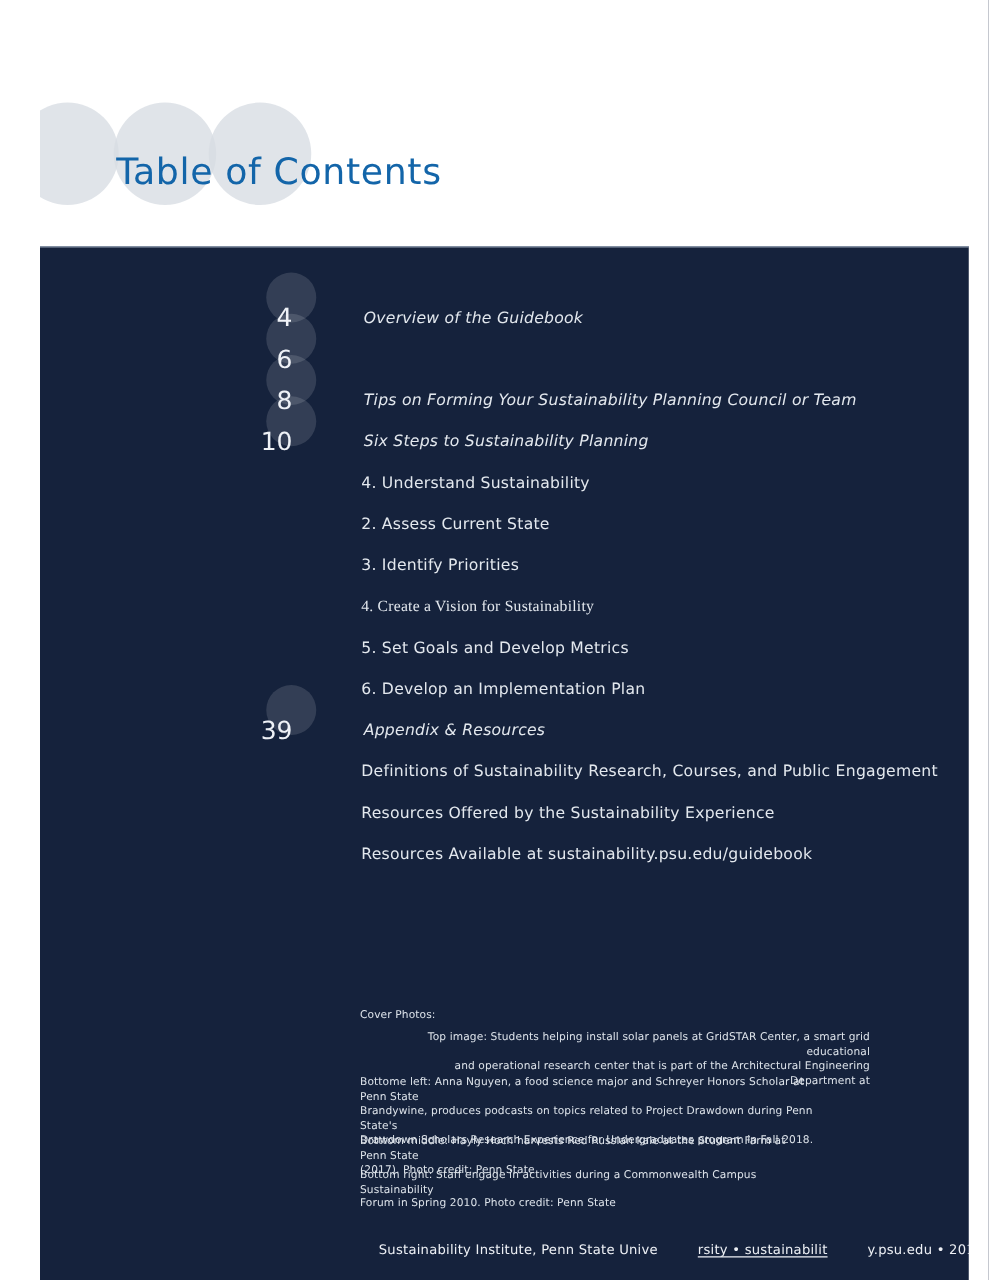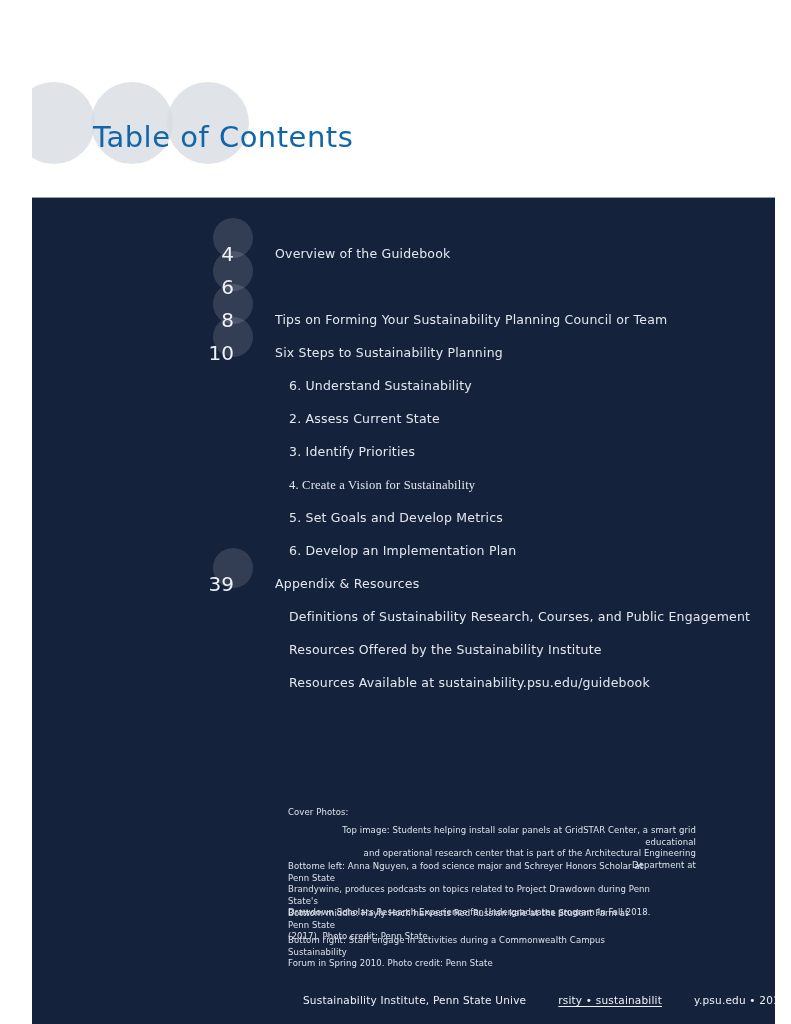--- a/index.html
+++ b/index.html
@@ -47,21 +47,21 @@
   }
   .num {
     position:absolute; left:158px; top:0; width:60px; height:32px;
     line-height:32px; text-align:right;
     font-size:20px; color:#eef1f6; white-space:nowrap;
   }
   .label {
     position:absolute; top:0; height:32px; line-height:32px;
     font-size:12.5px; letter-spacing:0.2px; color:#e3e8ee; white-space:nowrap;
   }
-  .toc-row.level-0 .label { left:227px; }
+  .toc-row.level-0 .label { left:243px;font-style:italic; }
   .toc-row.level-1 .label { left:241px; }
 
   
   .credits { position:absolute; left:0; top:0; width:791px; }
   .credit, .credit-heading {
     position:absolute; left:240px; width:440px;
     font-size:8.5px; line-height:11.5px; color:#dde3ea;
     white-space:pre-line; letter-spacing:0.1px;
   }
   .credit-heading { top:593px; }
@@ -106,21 +106,21 @@
     <span class="num">8</span>
     <span class="label">Tips on Forming Your Sustainability Planning Council or Team</span>
   </li>
         <li class="toc-row level-0" style="top: 123px;">
     <span class="badge"></span>
     <span class="num">10</span>
     <span class="label">Six Steps to Sustainability Planning</span>
   </li>
         <li class="toc-row level-1" style="top: 156px;">
 
-    <span class="label">6. Understand Sustainability</span>
+    <span class="label">4. Understand Sustainability</span>
   </li>
         <li class="toc-row level-1" style="top: 189px;">
 
     <span class="label">2. Assess Current State</span>
   </li>
         <li class="toc-row level-1" style="top: 222px;">
 
     <span class="label">3. Identify Priorities</span>
   </li>
         <li class="toc-row level-1" style="top: 255px; font-family: Liberation Serif, serif;">
@@ -139,21 +139,21 @@
     <span class="badge"></span>
     <span class="num">39</span>
     <span class="label">Appendix &amp; Resources</span>
   </li>
         <li class="toc-row level-1" style="top: 387px;">
 
     <span class="label">Definitions of Sustainability Research, Courses, and Public Engagement</span>
   </li>
         <li class="toc-row level-1" style="top: 420px;">
 
-    <span class="label">Resources Offered by the Sustainability Institute</span>
+    <span class="label">Resources Offered by the Sustainability Experience</span>
   </li>
         <li class="toc-row level-1" style="top: 453px;">
 
     <span class="label">Resources Available at sustainability.psu.edu/guidebook</span>
   </li>
       </ol>
 
     <section class="credits">
       <p class="credit-heading">Cover Photos:</p>
       <p class="credit p1">Top image: Students helping install solar panels at GridSTAR Center, a smart grid

